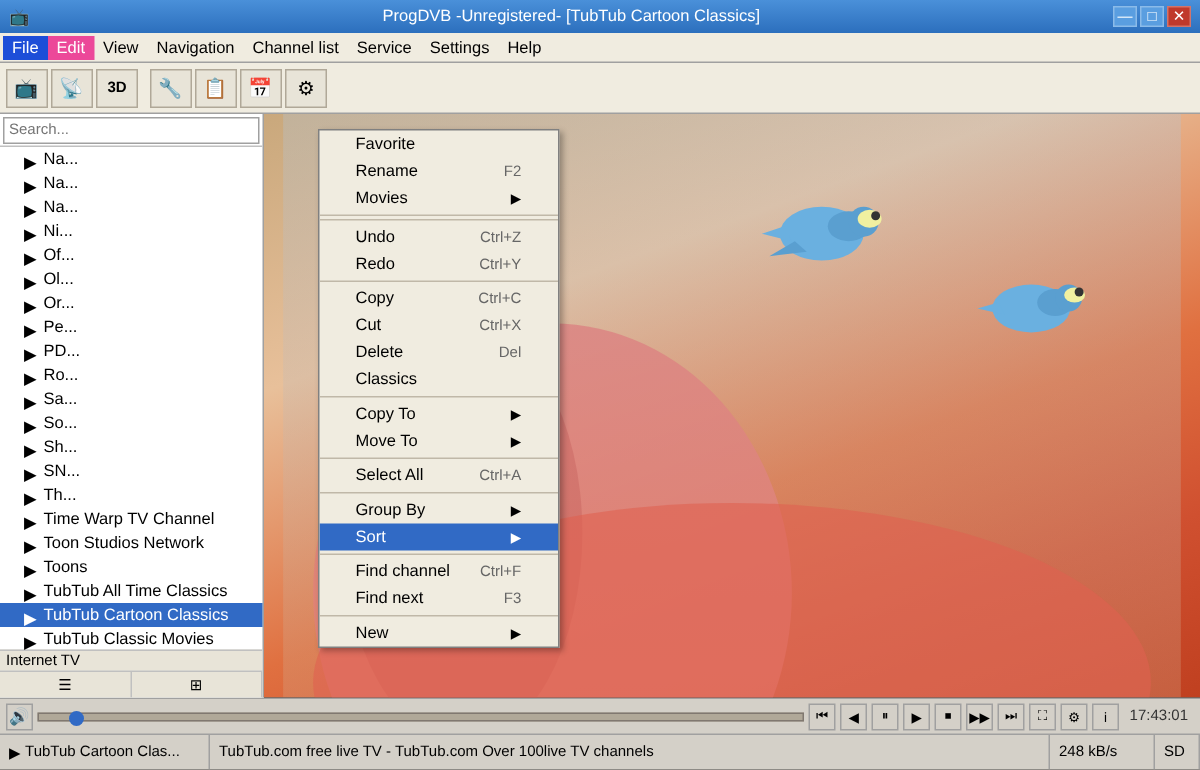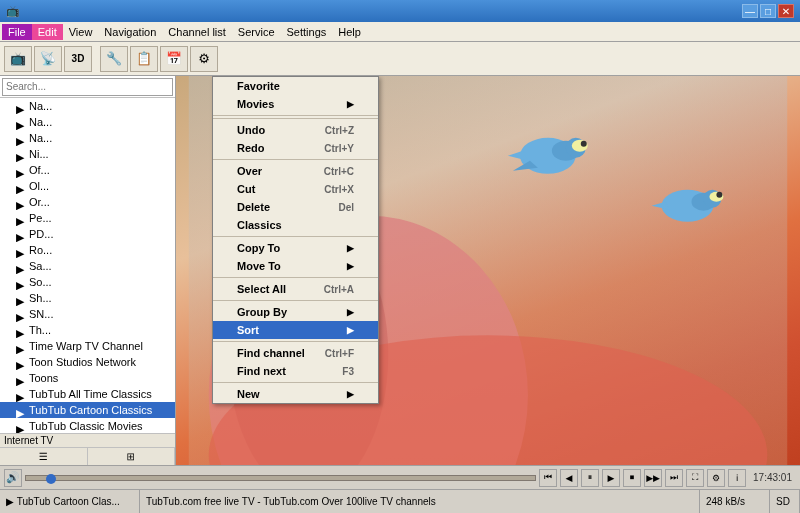--- a/index.html
+++ b/index.html
@@ -35,21 +35,21 @@
       padding: 0 2px;
       border-bottom: 1px solid #a0a0a0;
     }
     .menu-item {
       padding: 2px 6px;
       cursor: pointer;
       font-size: 11px;
       color: #000;
       position: relative;
     }
-    .menu-item:hover, .menu-item.active { background: #a21caf; color: white; }
+    .menu-item:hover, .menu-item.active { background: #1d4ed8; color: white; }
 
     
     .toolbar {
       height: 34px;
       background: #f0ece0;
       display: flex;
       align-items: center;
       padding: 2px 4px;
       gap: 2px;
       border-bottom: 1px solid #a0a0a0;
@@ -241,20 +241,21 @@
       font-size: 10px;
       padding: 1px 4px;
       border-top: 1px solid #c0c0c0;
     }
   </style>
 </head>
 <body>
 
 <div class="title-bar">
   <span>📺</span>
+  <span class="title-bar-title">ProgDVB -Unregistered- [TubTub Cartoon Classics]</span>
   <div class="title-bar-buttons">
     <div class="title-btn">—</div>
     <div class="title-btn">□</div>
     <div class="title-btn close">✕</div>
   </div>
 </div>
 
 <div class="menu-bar">
   <div class="menu-item active">File</div>
   <div class="menu-item active" style="background:#ec4899;color:white;">Edit</div>
@@ -349,41 +350,45 @@
 
         <defs>
           <linearGradient id="skyGrad" x1="0%" y1="0%" x2="0%" y2="100%">
             <stop offset="0%" style="stop-color:#b0c8e0;stop-opacity:1"></stop>
             <stop offset="100%" style="stop-color:#d4a888;stop-opacity:1"></stop>
           </linearGradient>
         </defs>
       </svg>
     </div>
 
-    <div class="context-menu" style="top:0px; left:36px; max-height:400px; overflow:hidden;font-weight:bold;">
+    <div class="context-menu" style="top:10px; left:36px; max-height:400px; overflow:hidden;">
       <div class="ctx-item">
         <span>Favorite</span>
+      </div>
+      <div class="ctx-item">
+        <span>Rename</span>
+        <span class="shortcut">F2</span>
       </div>
       <div class="ctx-item">
         <span>Movies</span>
         <span class="arrow">▶</span>
       </div>
       <div class="ctx-item separator"></div>
       <div class="ctx-item separator"></div>
       <div class="ctx-item">
         <span>Undo</span>
         <span class="shortcut">Ctrl+Z</span>
       </div>
       <div class="ctx-item">
         <span>Redo</span>
         <span class="shortcut">Ctrl+Y</span>
       </div>
       <div class="ctx-item separator"></div>
       <div class="ctx-item">
-        <span>Over</span>
+        <span>Copy</span>
         <span class="shortcut">Ctrl+C</span>
       </div>
       <div class="ctx-item">
         <span>Cut</span>
         <span class="shortcut">Ctrl+X</span>
       </div>
       <div class="ctx-item">
         <span>Delete</span>
         <span class="shortcut">Del</span>
       </div>

